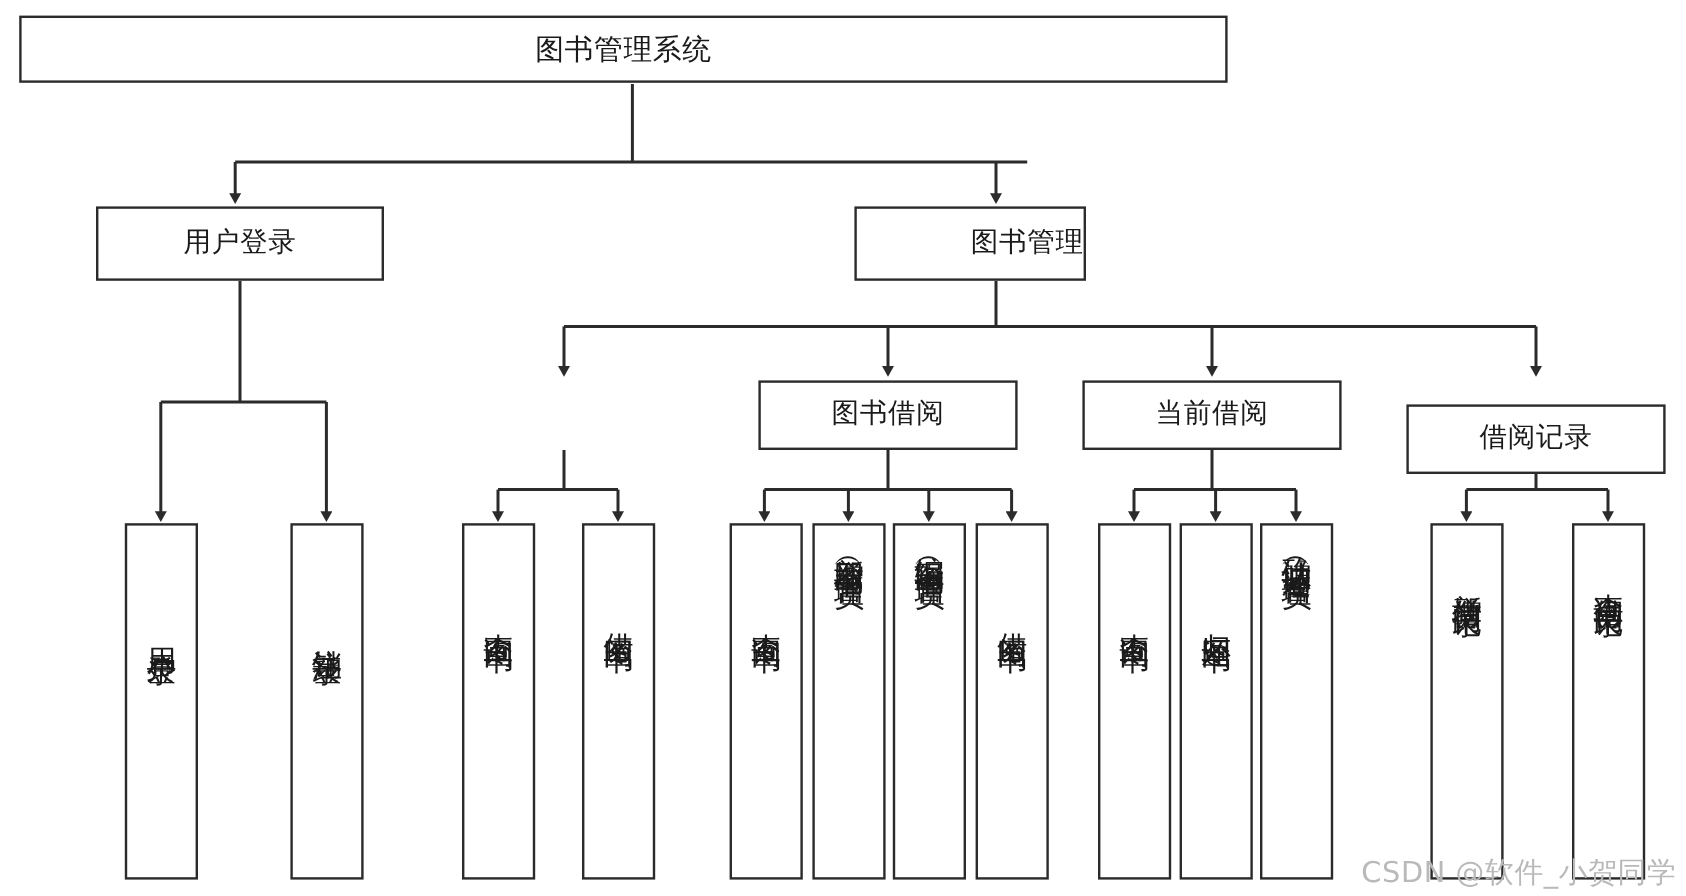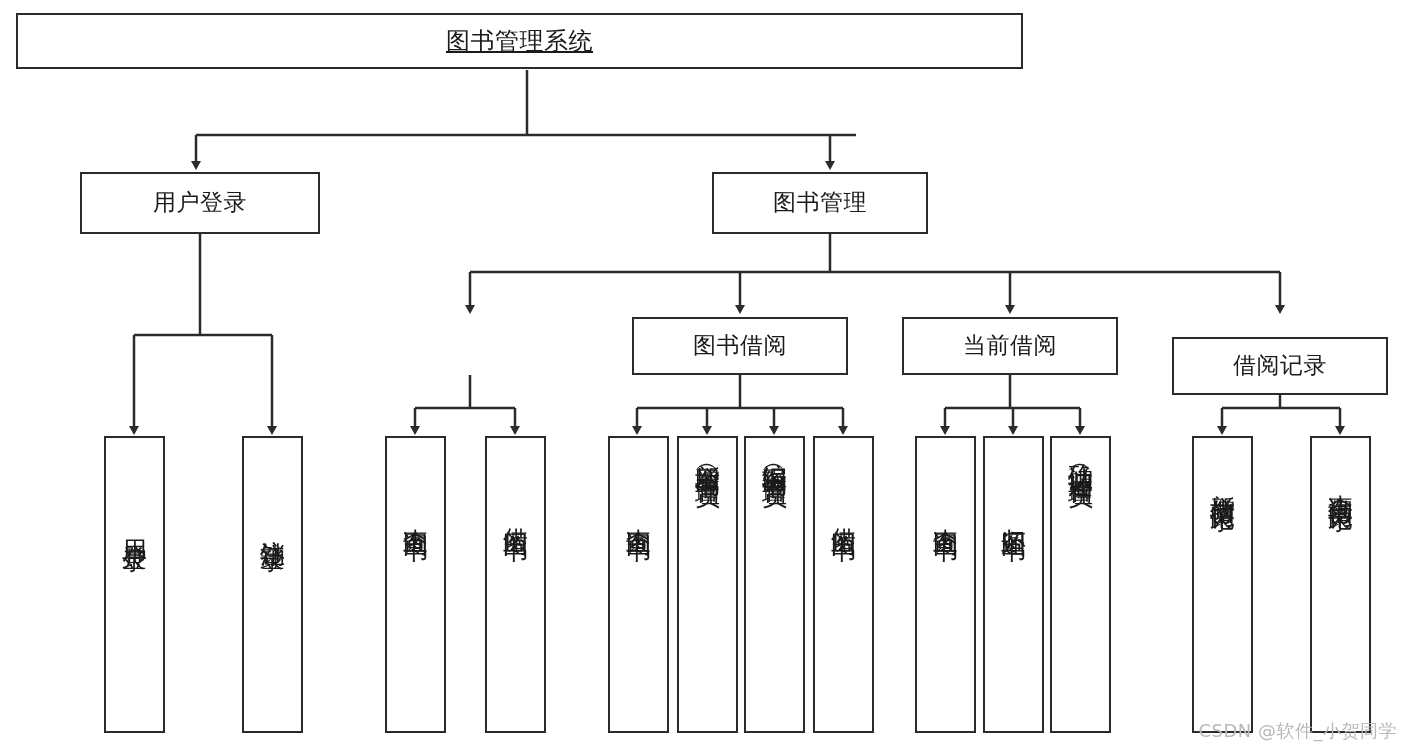--- a/index.html
+++ b/index.html
@@ -61,21 +61,21 @@
     text-orientation: upright;
     font-size: 25px;
     line-height: 1.0;
     letter-spacing: 3px;
     white-space: nowrap;
   }
   #watermark {
     position: absolute;
     right: 8px;
     bottom: 4px;
-    font-size: 18px;
+    font-size: 24px;
     color: #b9b9b9;
     letter-spacing: 0.5px;
     white-space: nowrap;
     user-select: none;
   }
 </style>
 </head>
 <body>
 
 <div id="diagram-root">
@@ -123,28 +123,28 @@
       <path d="M1013,408 L1013,427" marker-end="url(#arrow)"></path>
       <path d="M1080,408 L1080,427" marker-end="url(#arrow)"></path>
 
       <path d="M1280,375 L1280,408"></path>
       <path d="M1222,408 L1340,408"></path>
       <path d="M1222,408 L1222,427" marker-end="url(#arrow)"></path>
       <path d="M1340,408 L1340,427" marker-end="url(#arrow)"></path>
     </g>
   </svg>
 
-  <div class="node horiz root" style="left:16px; top:13px; width:1007px; height:56px;text-decoration:underline;">
+  <div class="node horiz root" style="left:16px; top:13px; width:1007px; height:56px;">
     <span class="node-label">图书管理系统</span>
   </div>
 
   <div class="node horiz" style="left:80px; top:172px; width:240px; height:62px;">
     <span class="node-label">用户登录</span>
   </div>
-  <div class="node horiz" style="left:712px; top:172px; width:216px; height:62px;">
+  <div class="node horiz" style="left:712px; top:172px; width:193px; height:62px;justify-content:flex-end;">
     <span class="node-label">图书管理</span>
   </div>
 
   <div class="node horiz" style="left:902px; top:317px; width:216px; height:58px;">
     <span class="node-label">当前借阅</span>
   </div>
   <div class="node horiz" style="left:632px; top:317px; width:216px; height:58px;">
     <span class="node-label">图书借阅</span>
   </div>
   <div class="node horiz" style="left:1172px; top:317px; width:216px; height:58px;margin-top:20px;">

